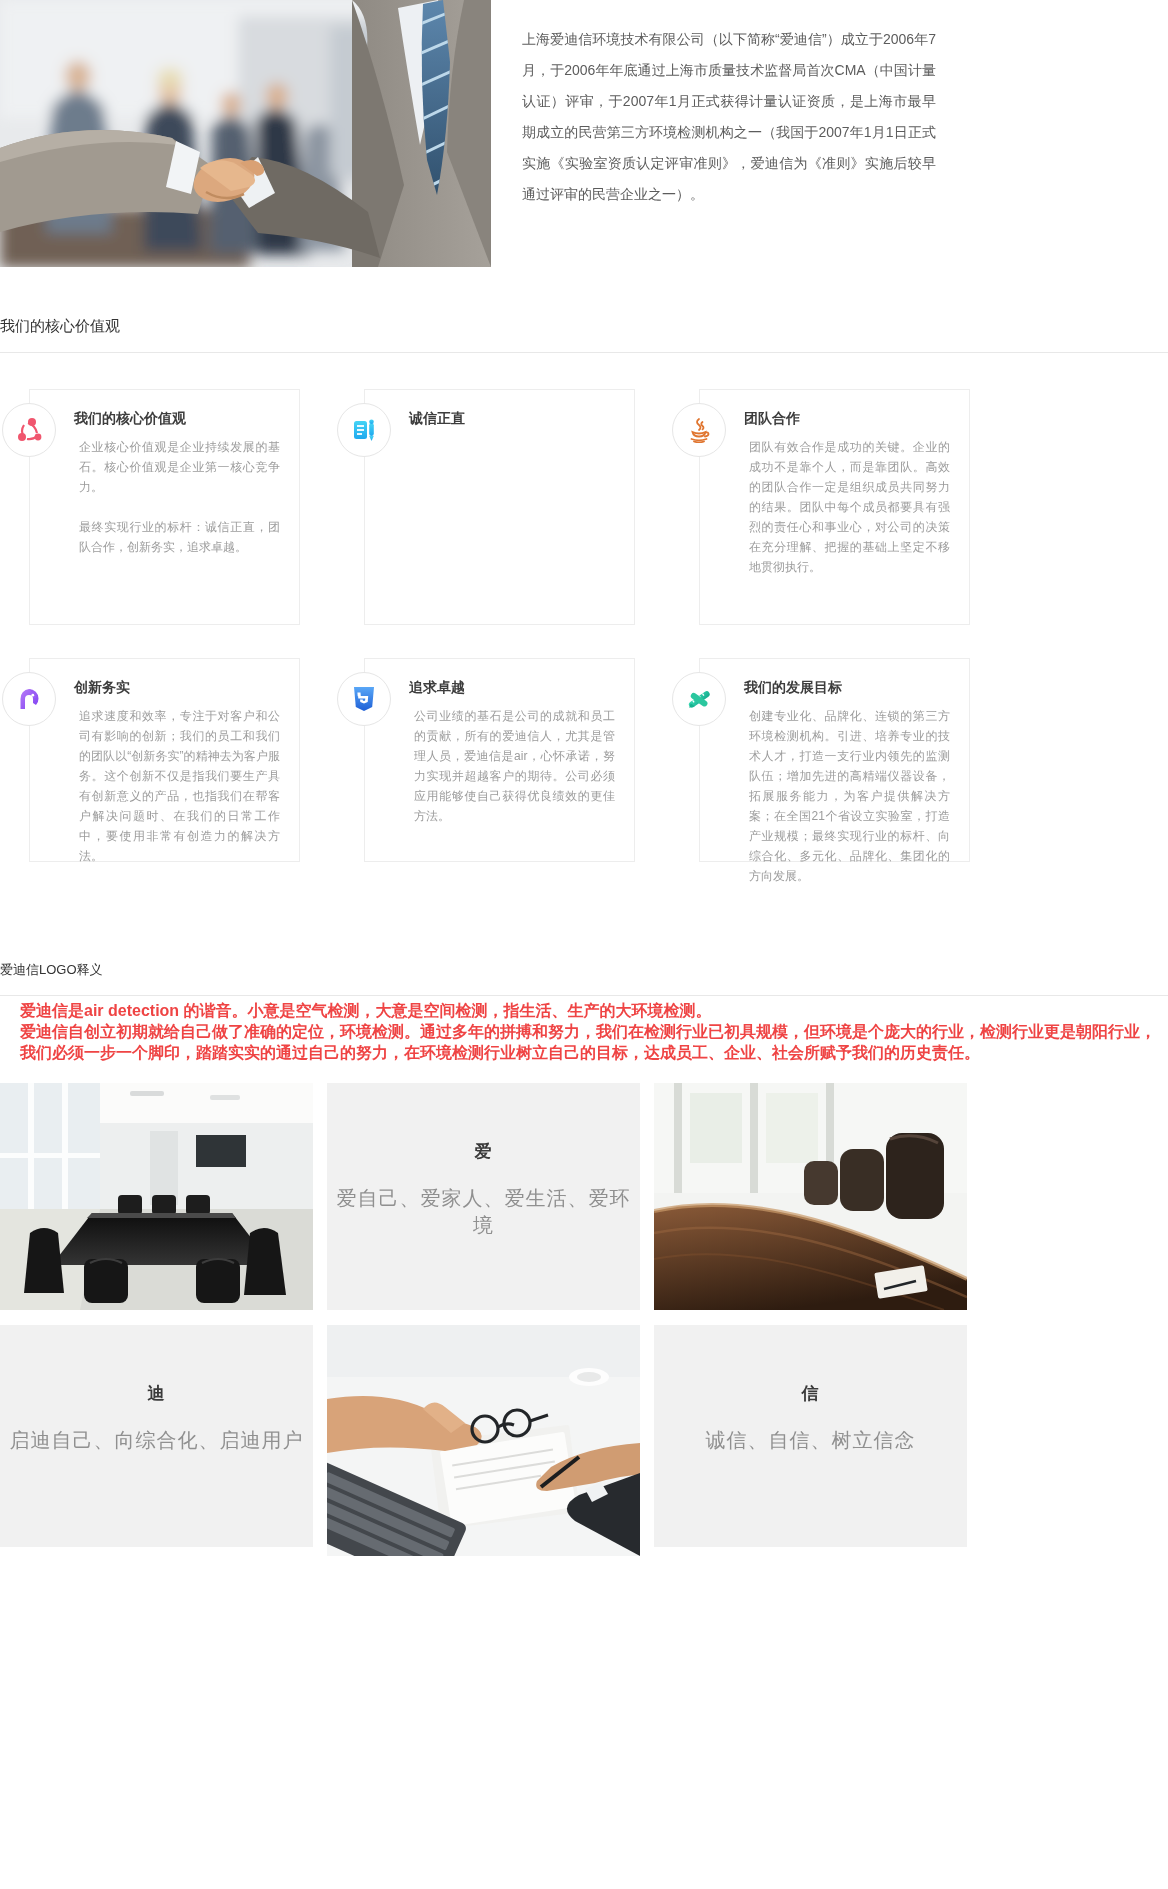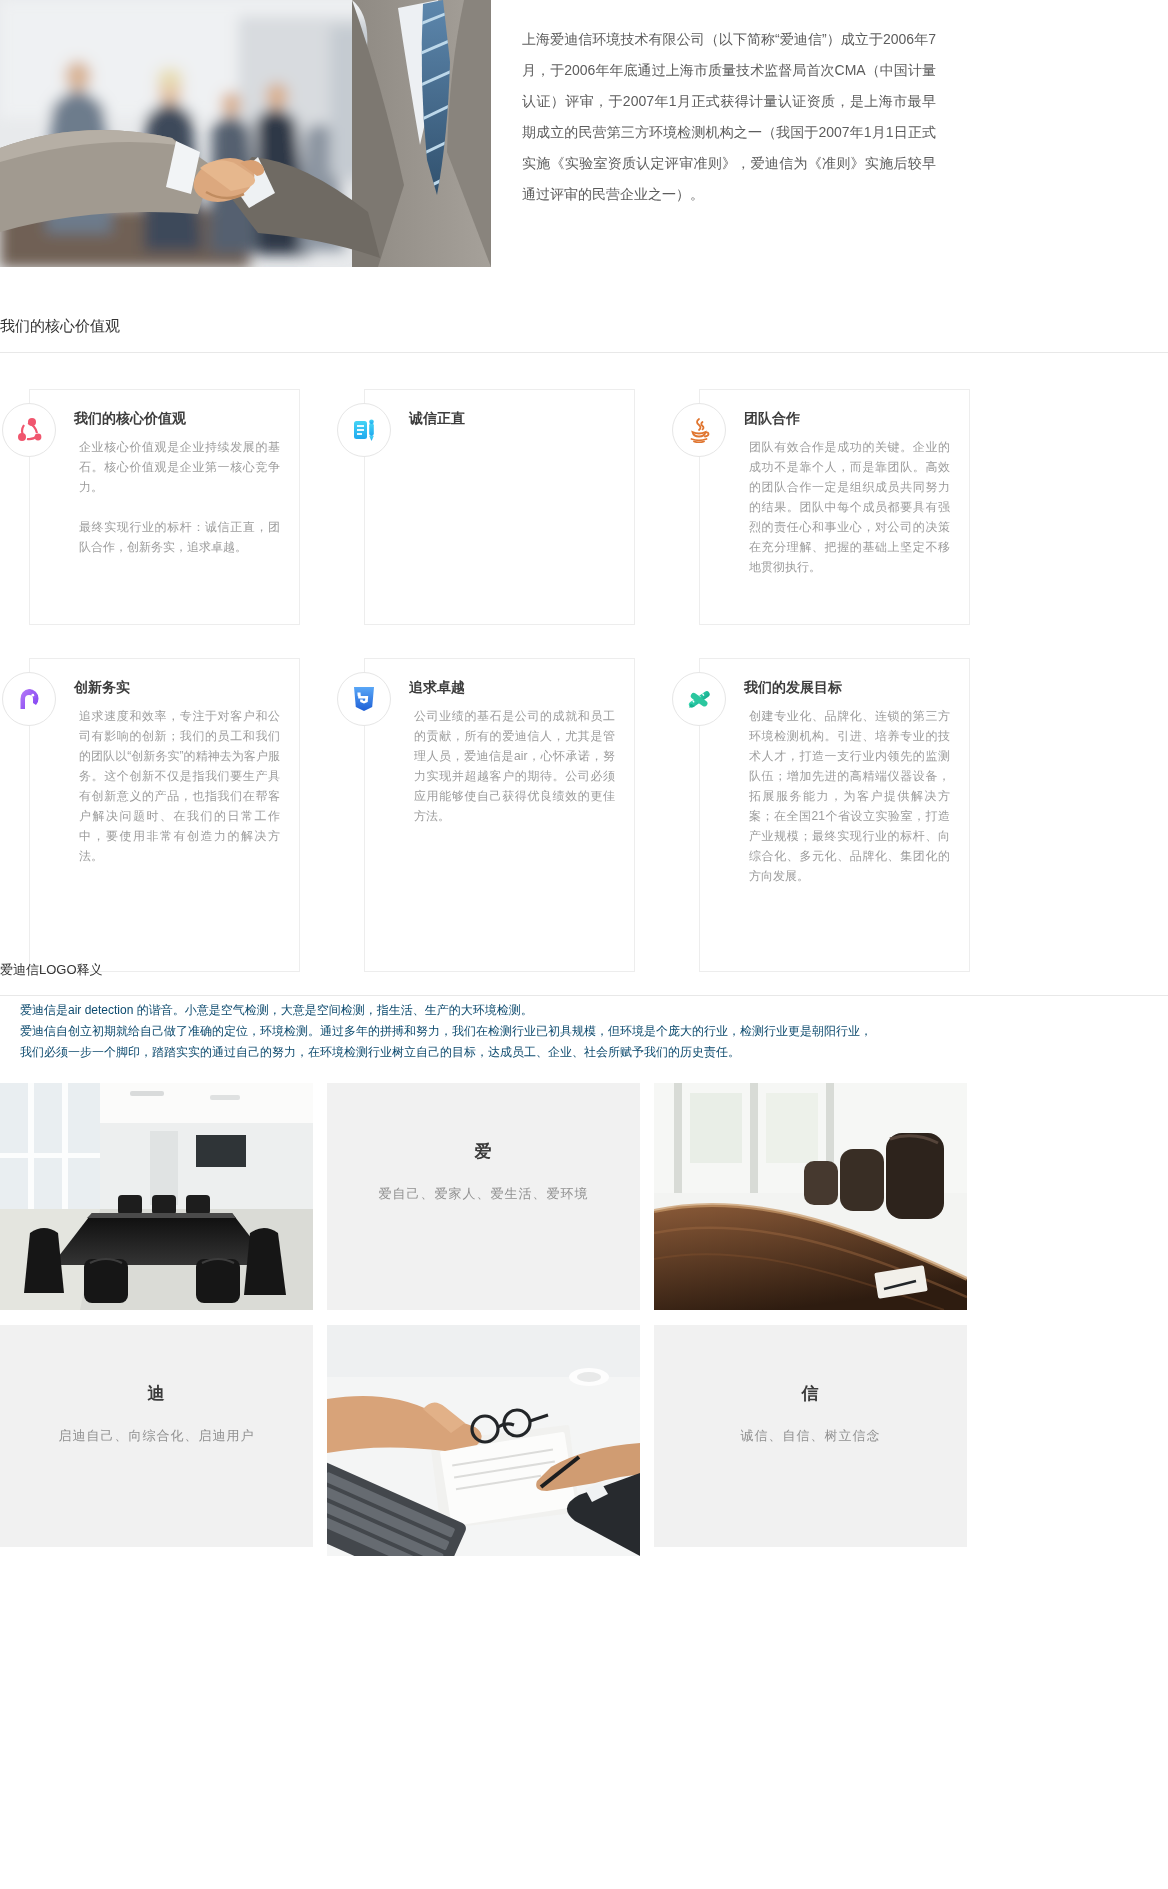--- a/index.html
+++ b/index.html
@@ -35,33 +35,33 @@
     position:absolute;left:-28px;top:13px;width:54px;height:54px;
     border-radius:50%;background:#fff;border:1px solid #e6e6e6;
     display:flex;align-items:center;justify-content:center;box-sizing:border-box;
   }
   .card .icon-circle svg{width:26px;height:26px;display:block;}
   .card .card-content{margin:20px 14px 0 44px;}
   .card .card-title{font-size:14px;font-weight:700;color:#3d3d3d;margin:0 0 9px 0;}
   .card .card-body p{margin:5px;font-size:12px;line-height:20px;color:#9c9c9c;text-align:justify;}
   .card .card-body p + p{margin-top:20px;}
   #card-1,#card-2,#card-3{top:389px;height:236px;}
-  #card-4,#card-5,#card-6{top:658px;height:314px;}
+  #card-4,#card-5,#card-6{top:658px;height:204px;}
   #card-1,#card-4{left:29px;}
   #card-2,#card-5{left:364px;}
   #card-3,#card-6{left:699px;}
   
   #logo-meaning-text{left:20px;top:1000px;width:900px;}
-  #logo-meaning-text div{font-size:12px;line-height:21px;color:#0c4a6e;white-space:nowrap;}
+  #logo-meaning-text div{font-size:16px;line-height:21px;color:#ef4444;white-space:nowrap;font-weight:bold;}
   
   .grid-cell{position:absolute;width:313px;height:227px;overflow:hidden;}
   .grid-cell svg{display:block;width:100%;height:100%;}
   .brand-block{background:#f1f1f1;text-align:center;}
   .brand-title{margin-top:57px;font-size:17px;font-weight:700;color:#3a3a3a;letter-spacing:1px;}
-  .brand-subtitle{margin-top:22px;font-size:13px;color:#909090;letter-spacing:1px;}
+  .brand-subtitle{margin-top:22px;font-size:20px;color:#909090;letter-spacing:1px;}
   #cell-a1{left:0;top:1083px;}
   #cell-a2{left:327px;top:1083px;}
   #cell-a3{left:654px;top:1083px;}
   #cell-b1{left:0;top:1325px;height:222px;}
   #cell-b2{left:327px;top:1325px;height:231px;}
   #cell-b3{left:654px;top:1325px;height:222px;}
 </style>
 </head>
 <body>
 

